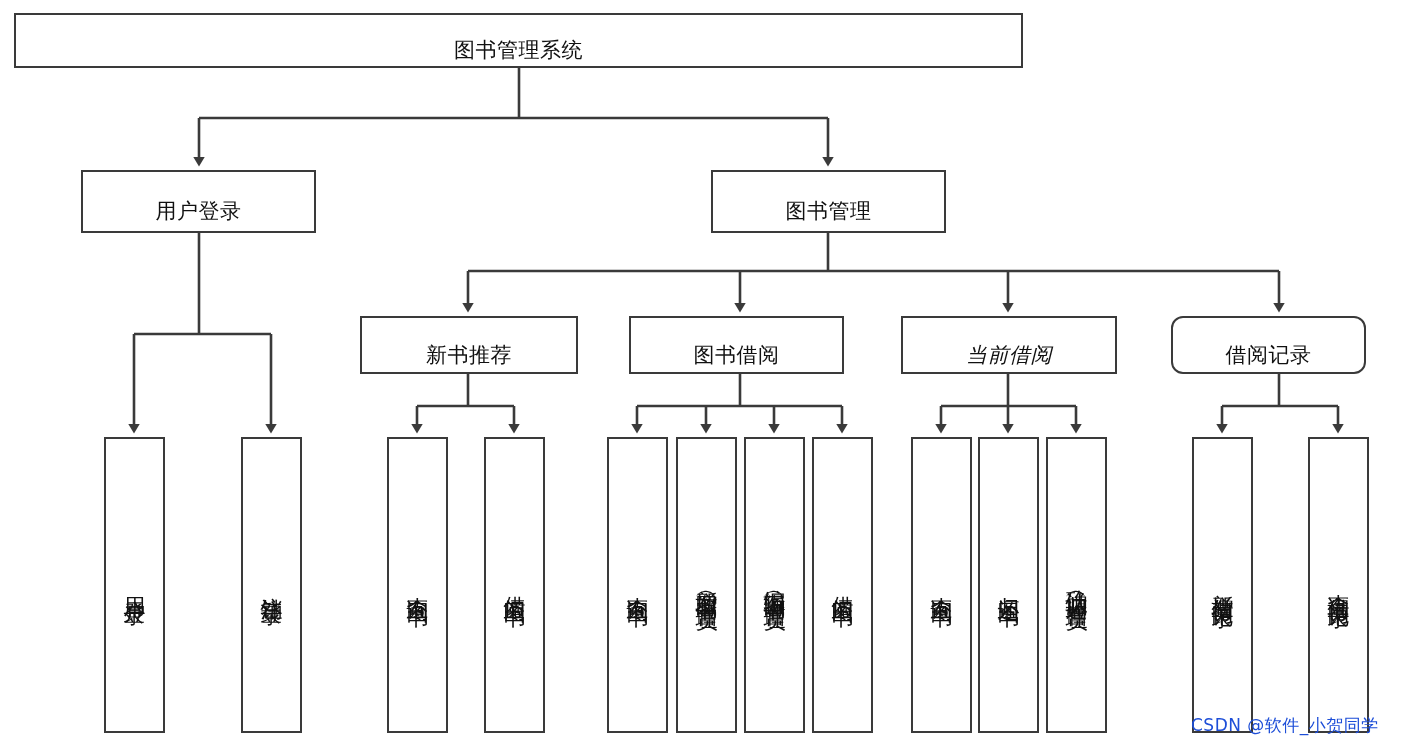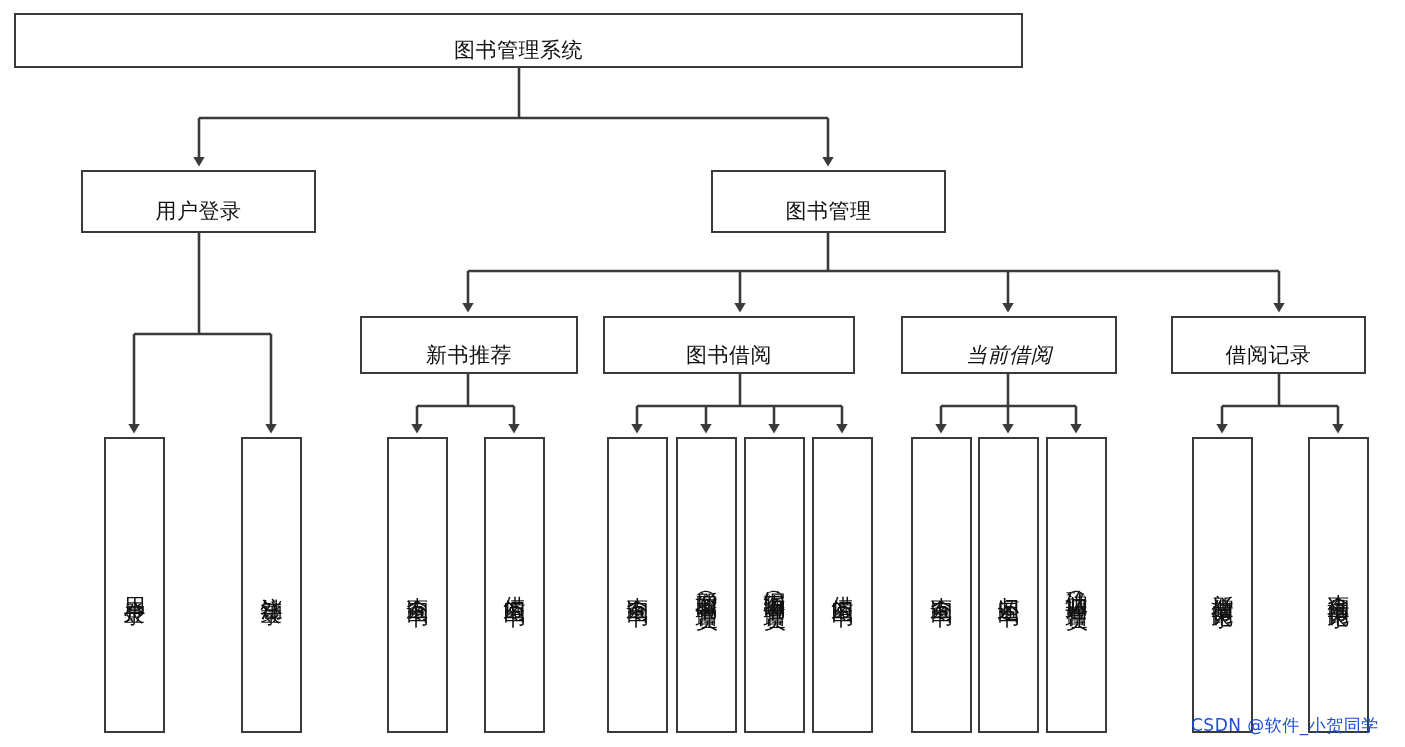--- a/index.html
+++ b/index.html
@@ -138,27 +138,27 @@
   <div class="node horiz" style="left:81px; top:170px; width:235px; height:63px;">
     <span class="label">用户登录</span>
   </div>
   <div class="node horiz" style="left:360px; top:316px; width:218px; height:58px;">
     <span class="label">新书推荐</span>
   </div>
 
   <div class="node horiz" style="left:711px; top:170px; width:235px; height:63px;">
     <span class="label">图书管理</span>
   </div>
-  <div class="node horiz" style="left:603px; top:316px; width:252px; height:58px;">
+  <div class="node horiz" style="left:629px; top:316px; width:215px; height:58px;">
     <span class="label">图书借阅</span>
   </div>
   <div class="node horiz" style="left:901px; top:316px; width:216px; height:58px;font-style:italic;">
     <span class="label">当前借阅</span>
   </div>
-  <div class="node horiz" style="left:1171px; top:316px; width:195px; height:58px;">
+  <div class="node horiz" style="left:1171px; top:316px; width:195px; height:58px;border-radius:12px;">
     <span class="label">借阅记录</span>
   </div>
 
   <div class="node vert" style="left:104px; top:437px; width:61px; height:296px;">
     <span class="label">用户登录</span>
   </div>
   <div class="node vert" style="left:241px; top:437px; width:61px; height:296px;">
     <span class="label">注销登录</span>
   </div>
 

